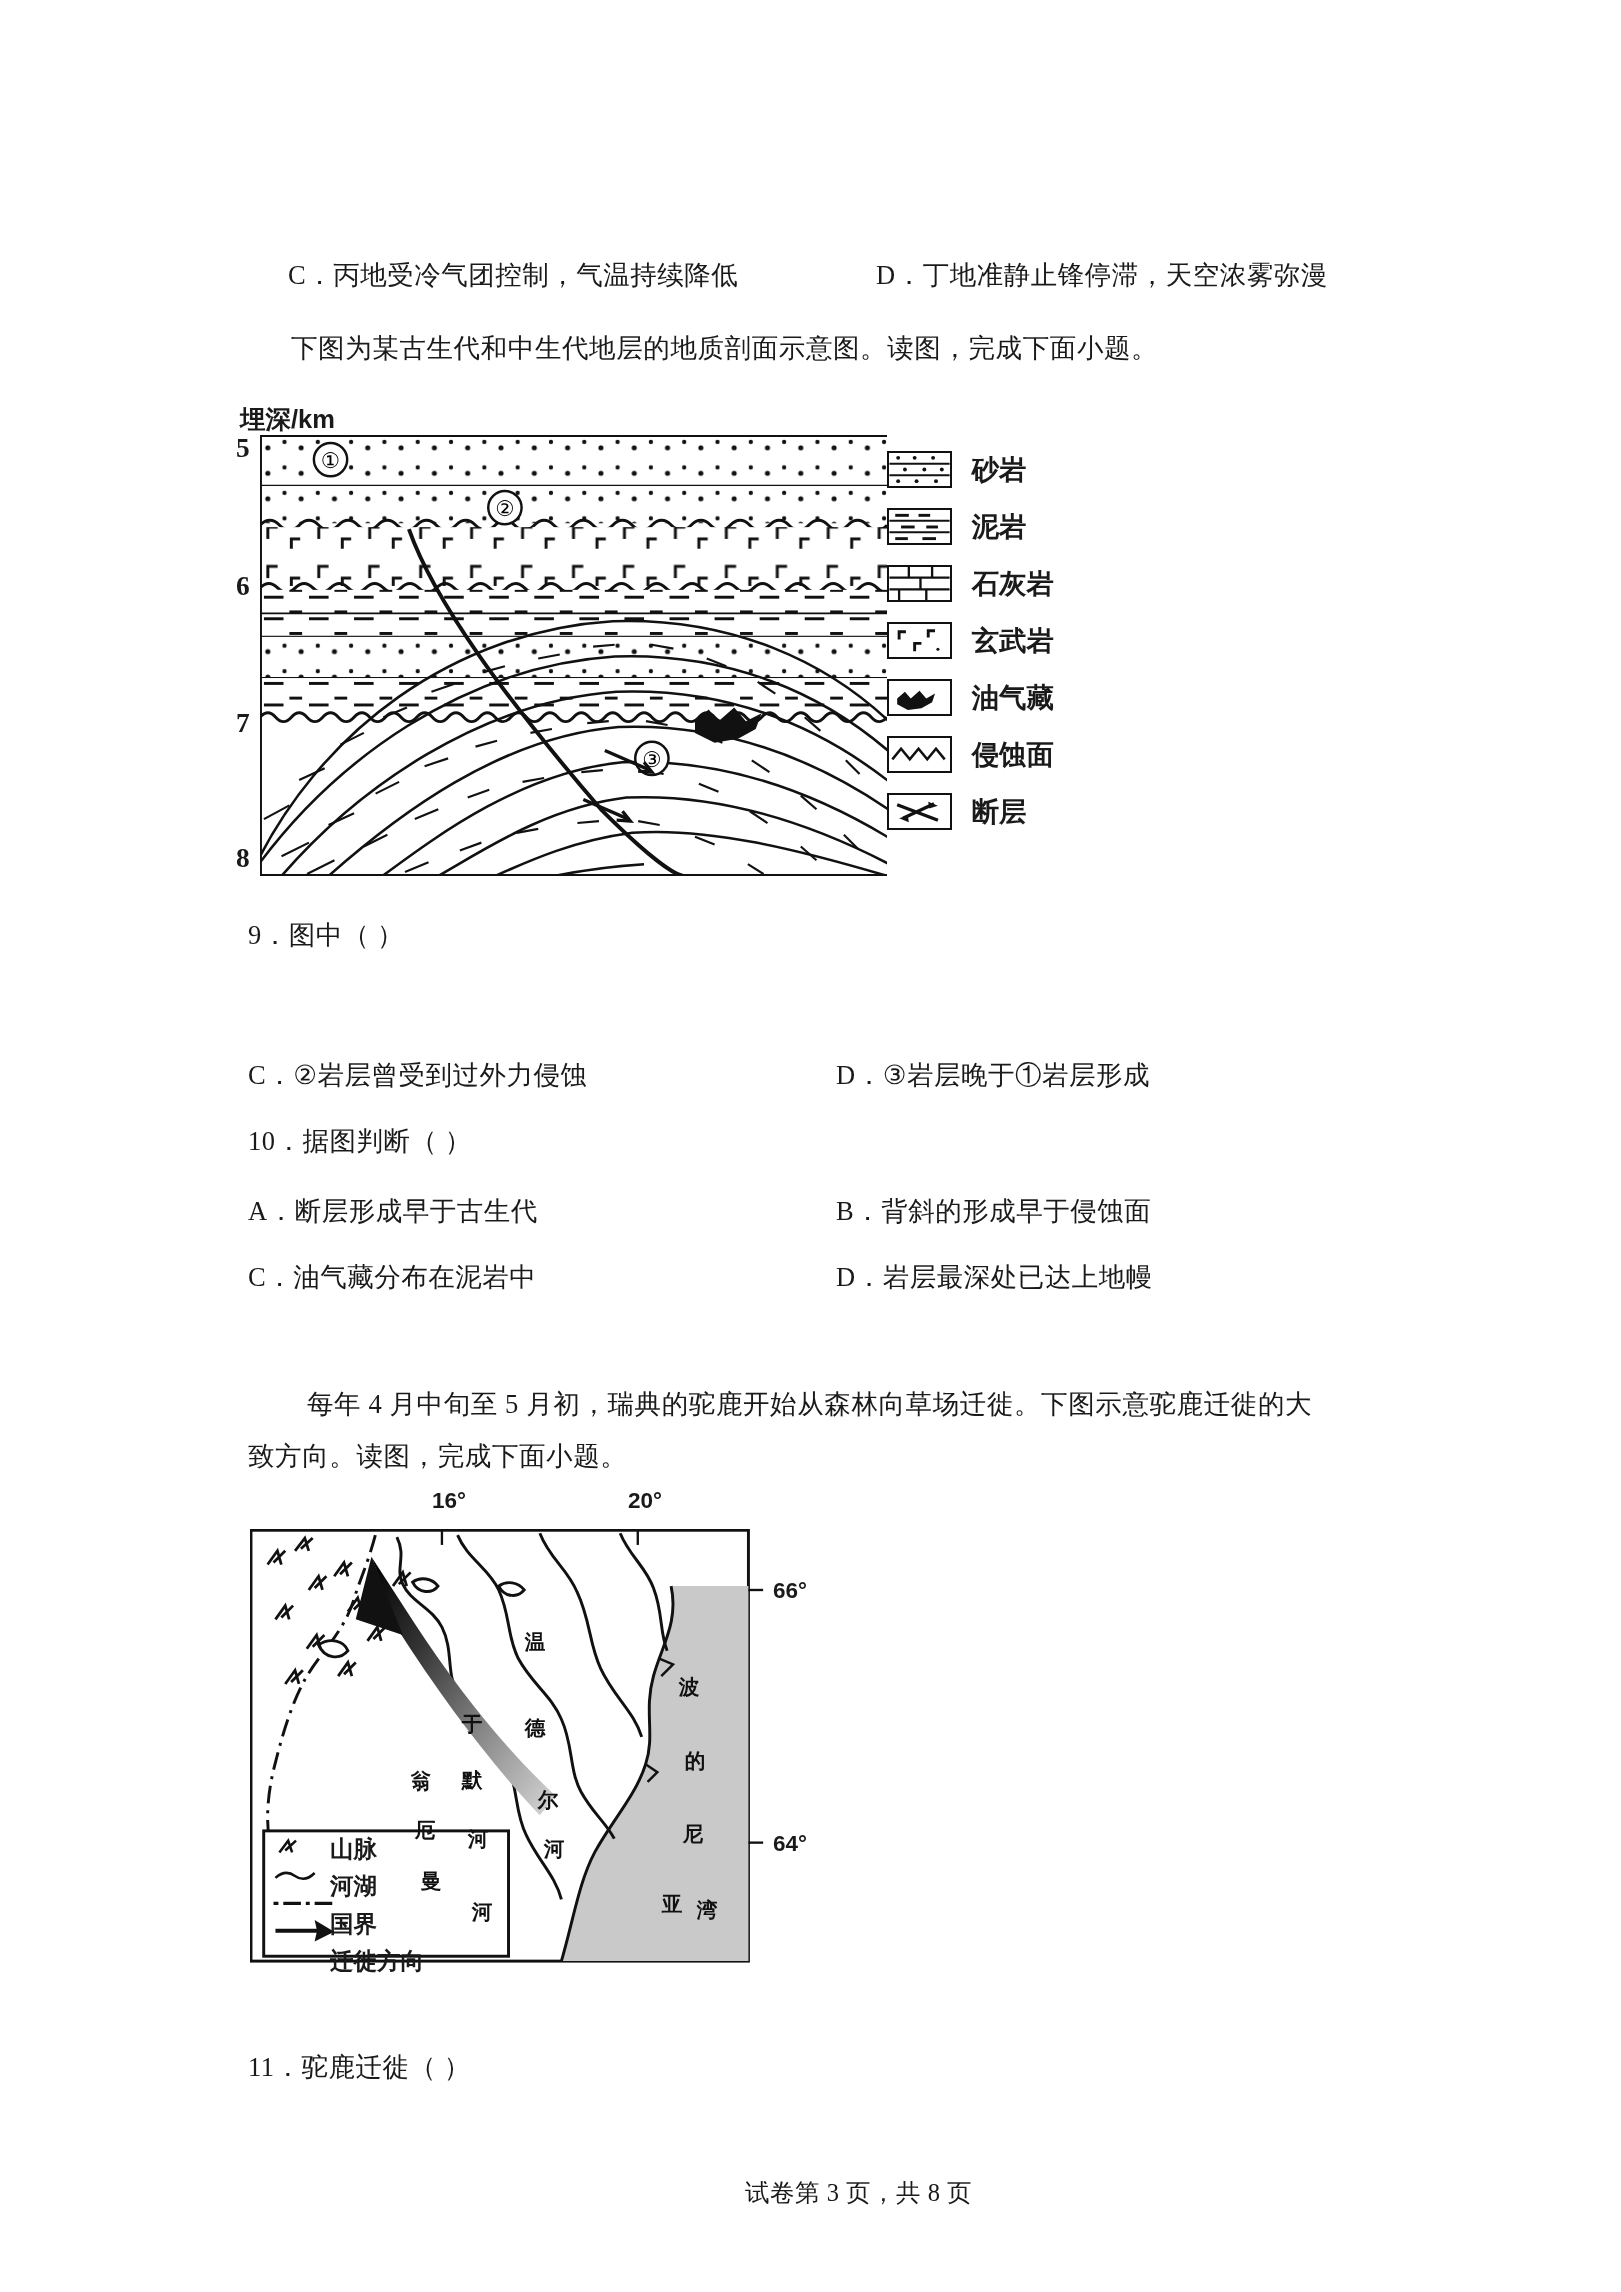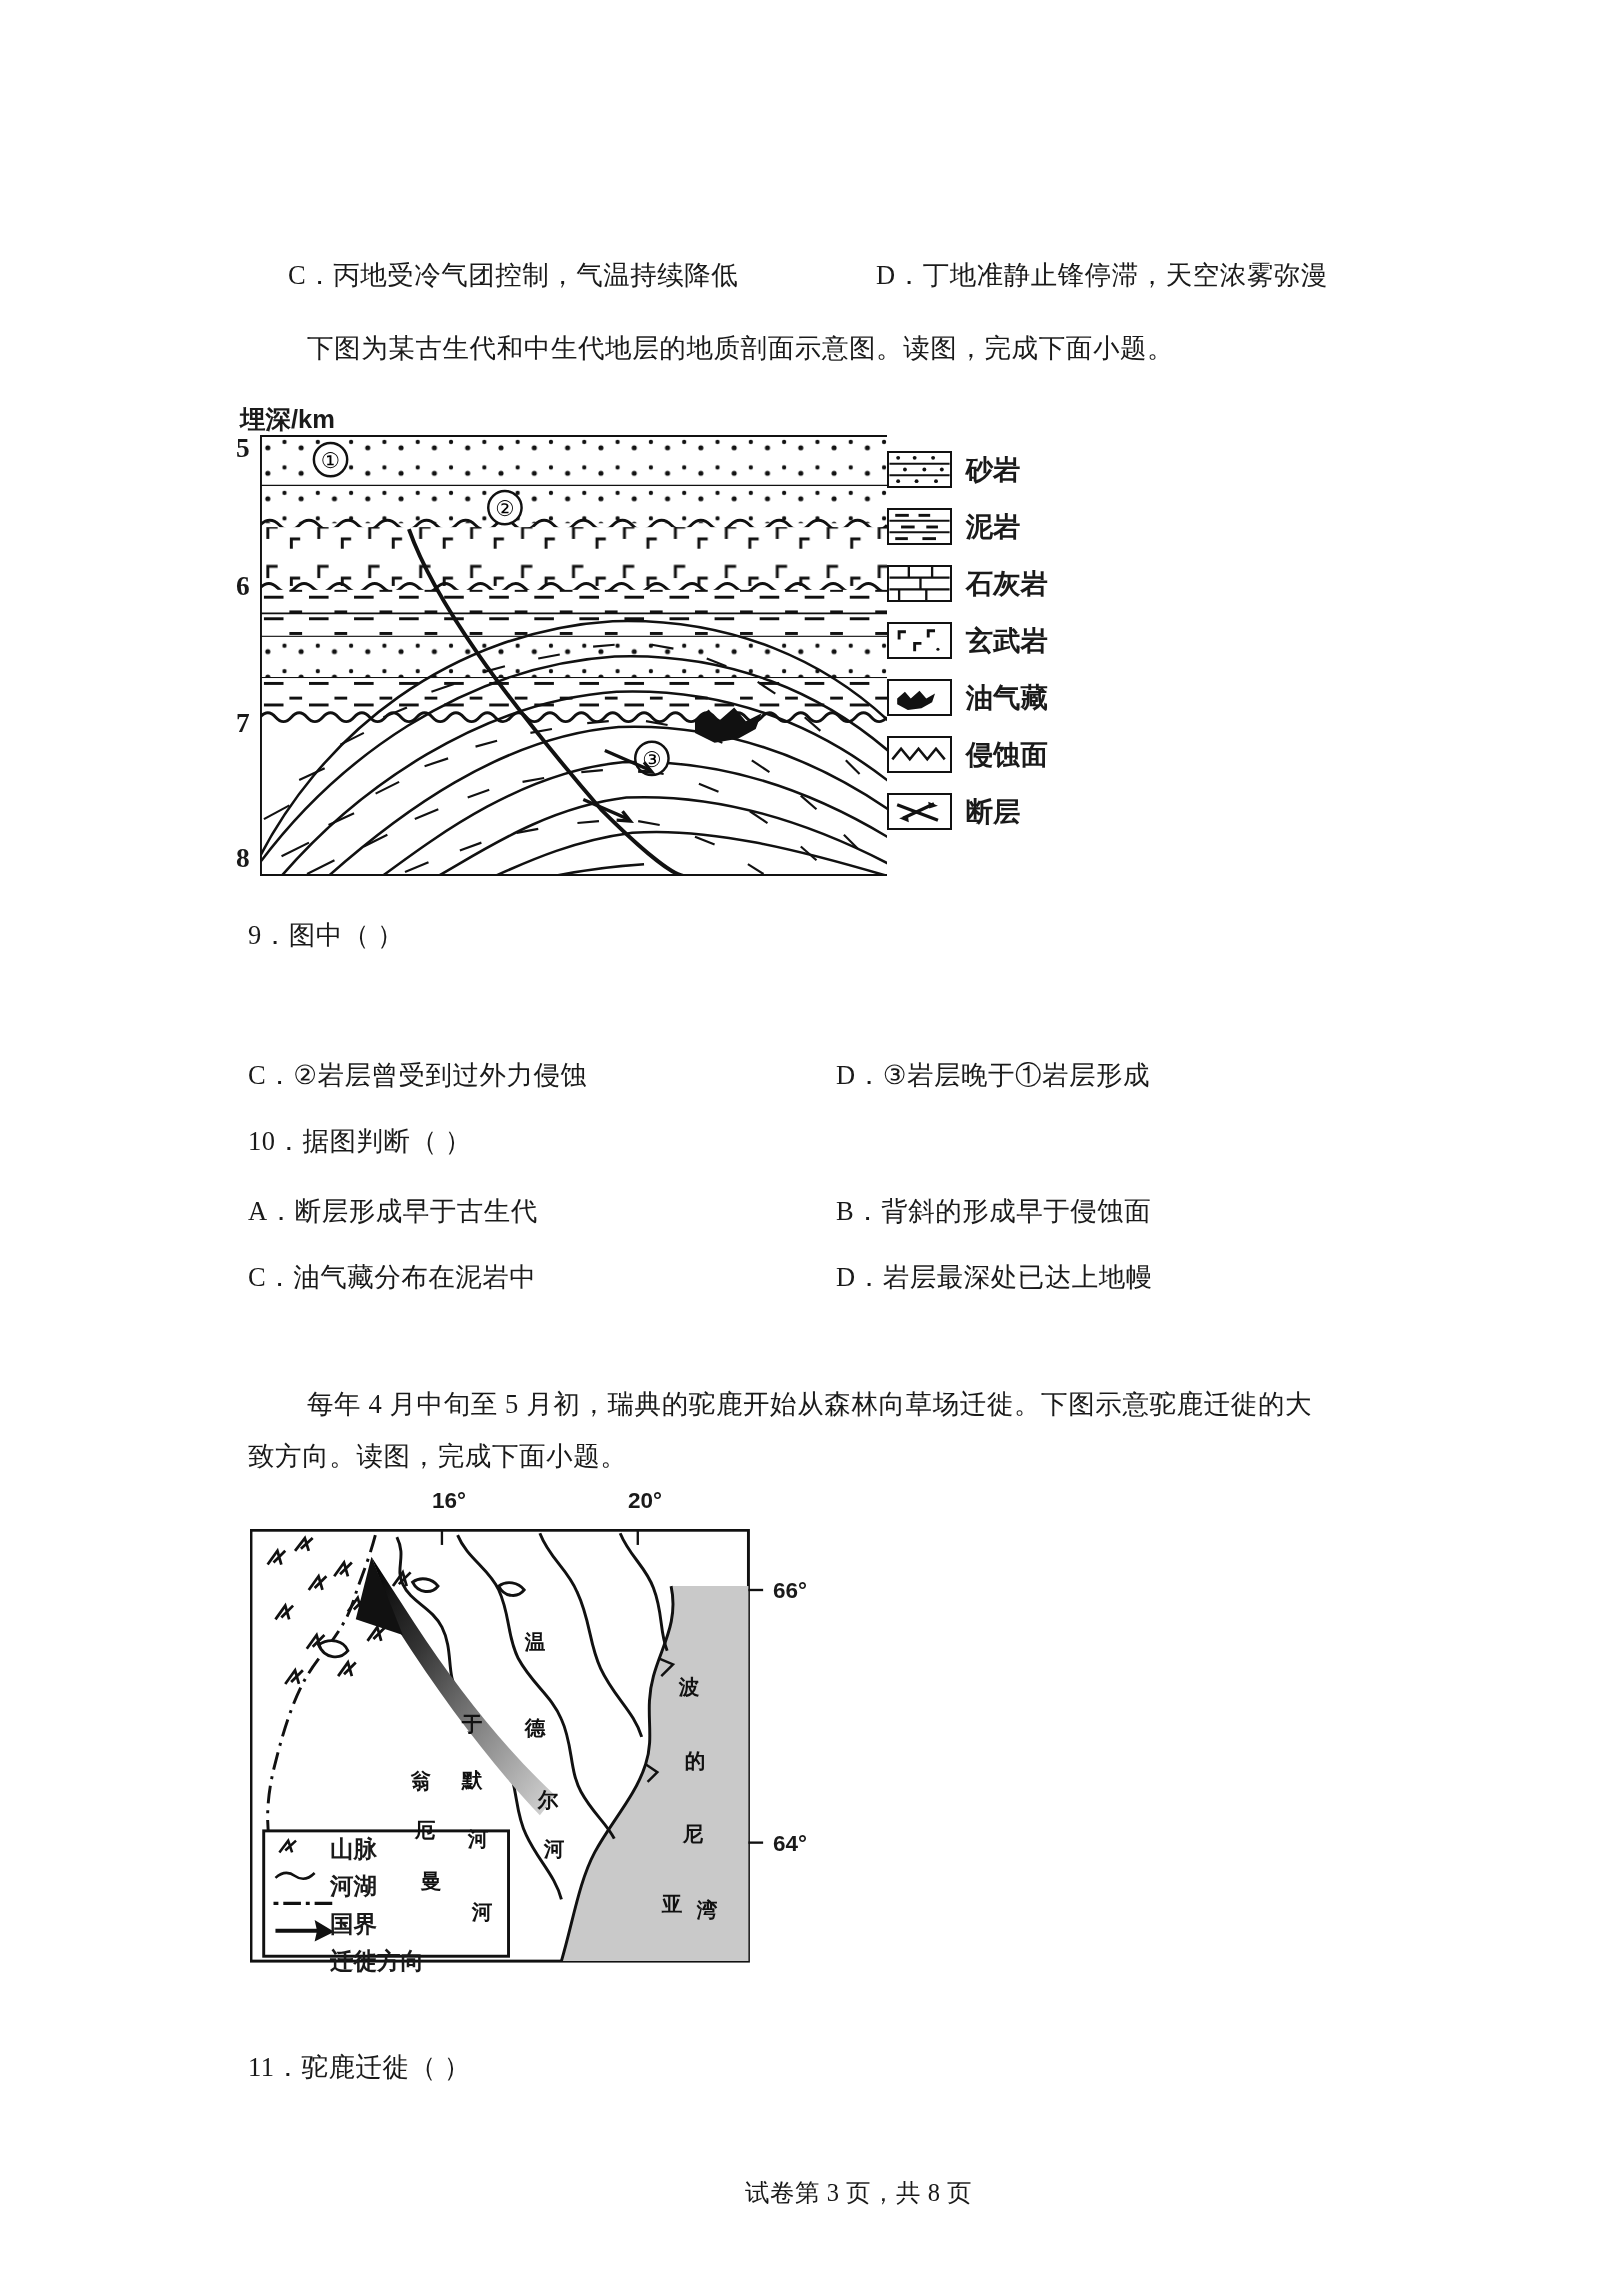--- a/index.html
+++ b/index.html
@@ -73,20 +73,21 @@
 
   
   #geo-legend{
     position:absolute;
     left:887px; top:441px;
     width:245px;
   }
   .leg-row{
     display:flex; align-items:center;
     height:57px;
+    gap:6px;
   }
   .leg-box{
     width:61px; height:33px;
     border:2.5px solid #111;
     background:#fff;
     flex:0 0 auto;
     position:relative;
     overflow:hidden;
   }
   .leg-label{
@@ -145,21 +146,21 @@
 <body>
 
 <div class="page">
 
 
   <div class="abs opt-row" style="left:248px; top:260px;margin-left:40px;">
     <span class="opt opt-a"><span class="lbl">C．</span><span>丙地受冷气团控制，气温持续降低</span></span>
     <span class="opt opt-b"><span class="lbl">D．</span><span>丁地准静止锋停滞，天空浓雾弥漫</span></span>
   </div>
 
-  <div class="abs para" style="left:252px; top:323px; width:1098px;">下图为某古生代和中生代地层的地质剖面示意图。读图，完成下面小题。</div>
+  <div class="abs para" style="left:236px; top:323px; width:1098px;">下图为某古生代和中生代地层的地质剖面示意图。读图，完成下面小题。</div>
 
   <div id="geo-figure">
 
     <div id="geo-axis-title">埋深/km</div>
 
     <div class="tick" style="top:31px;">5</div>
     <div class="tick" style="top:169px;">6</div>
     <div class="tick" style="top:306px;">7</div>
     <div class="tick" style="top:441px;">8</div>
 

